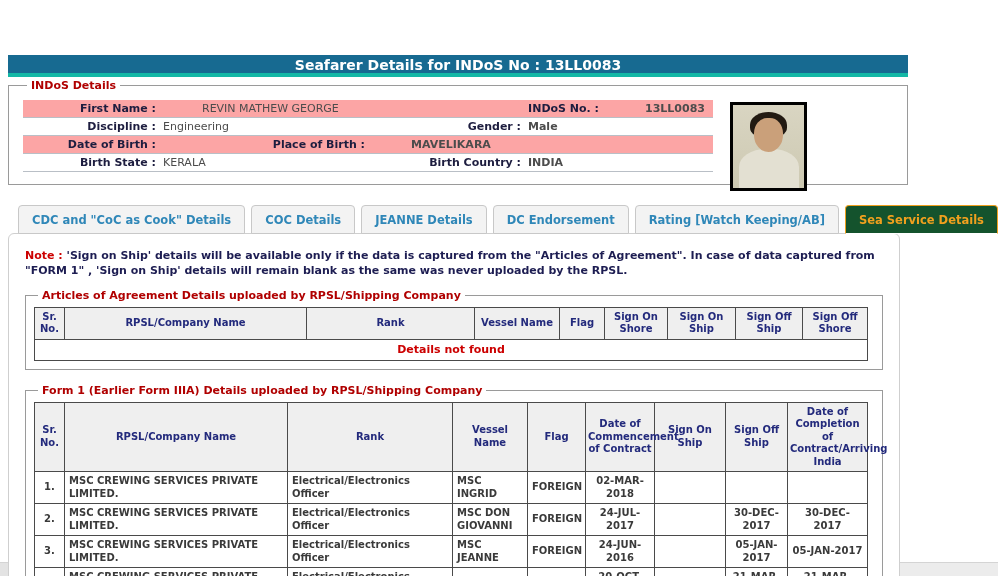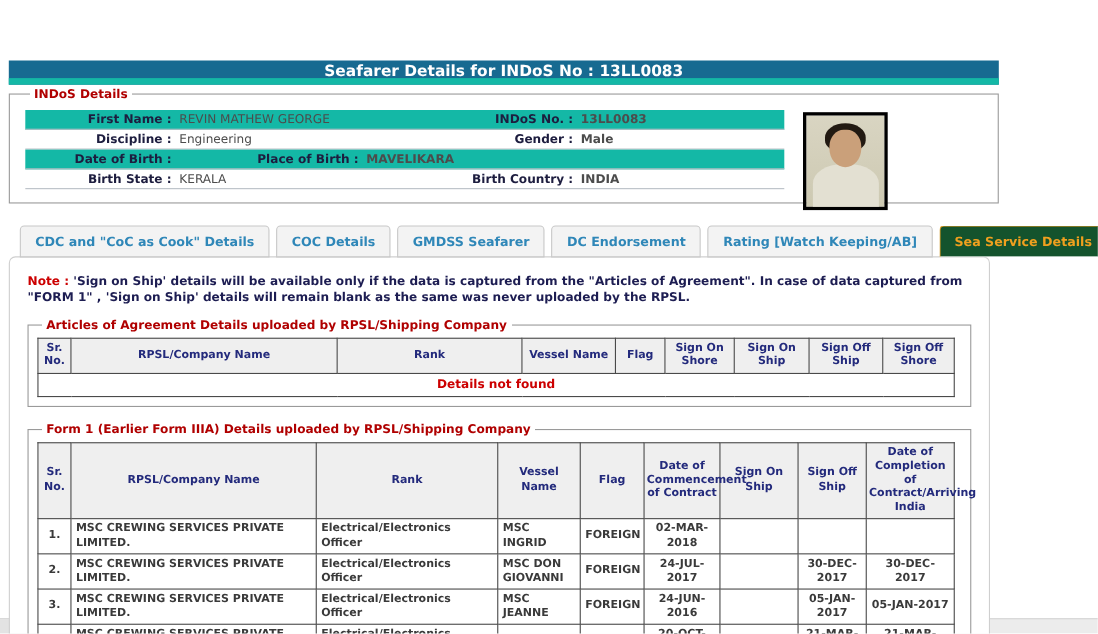--- a/index.html
+++ b/index.html
@@ -8,21 +8,21 @@
     background:#ffffff;
     font-family:"DejaVu Sans","Liberation Sans",sans-serif;
     position:relative;
     overflow:hidden;
   }
   .wrapper{position:absolute;left:8px;top:55px;width:900px;}
 
   
   .titlebar{
     background:#176a91;
-    border-bottom:6px solid #14b8a6;
+    border-bottom:4px solid #14b8a6;
     color:#fff;
     text-align:center;
     font-weight:bold;
     font-size:14px;
     height:22px;
     line-height:20px;
   }
 
   
   fieldset{border:1px solid #9a9a9a;}
@@ -30,21 +30,21 @@
     color:#b00000;font-weight:bold;font-size:11px;padding:0 4px;margin-left:4px;
   }
   .indos-fieldset{
     margin-top:2px;
     padding:2px 10px 10px 14px;
     position:relative;
     height:106px;
   }
   .details-grid{width:690px;margin-top:6px;}
   .drow{display:flex;height:18px;line-height:17px;border-bottom:1px solid #b9bfc6;font-size:11px;}
-  .drow.alt{background:#14b8a6;}
+  .drow.alt{background:#fca5a5;gap:39px;}
   .dlabel{font-weight:bold;color:#1d1d3f;text-align:right;padding-right:7px;white-space:nowrap;}
   .dlabel.c1{width:140px;}
   .dlabel.c2{width:170px;}
   .dvalue{color:#4c4c4c;}
   .dvalue.c1{width:195px;}
   .dvalue.c2{flex:1;font-weight:bold;}
 
   
   .photo{
     position:absolute;top:10px;right:100px;
@@ -153,21 +153,21 @@
       <span class="hair"></span>
       <span class="neck"></span>
       <span class="shirt"></span>
       <span class="face"></span>
     </div>
   </fieldset>
 
   <div class="tabs">
     <div class="tab">CDC and "CoC as Cook" Details</div>
     <div class="tab">COC Details</div>
-    <div class="tab">GMDSS Seafarer</div>
+    <div class="tab">JEANNE Details</div>
     <div class="tab">DC Endorsement</div>
     <div class="tab">Rating [Watch Keeping/AB]</div>
     <div class="tab active">Sea Service Details</div>
 
   </div>
 
   <div class="panel">
 
     <p class="note">
       <span class="red">Note :</span>

